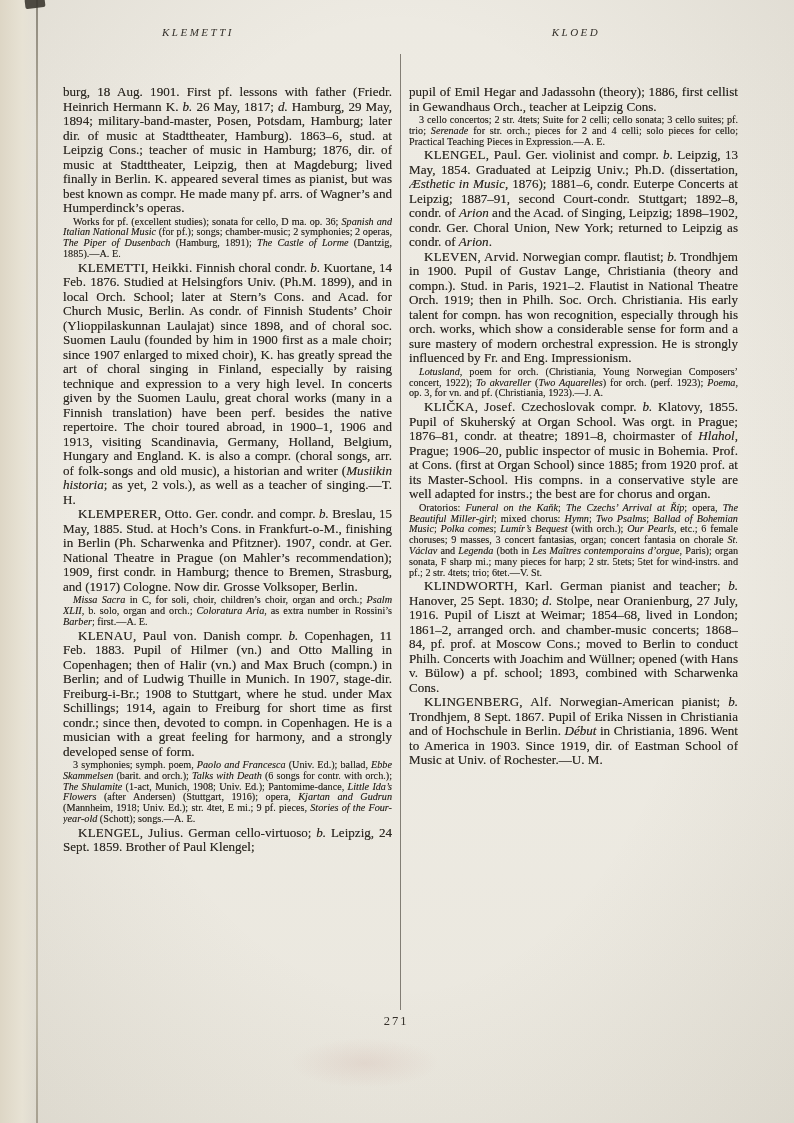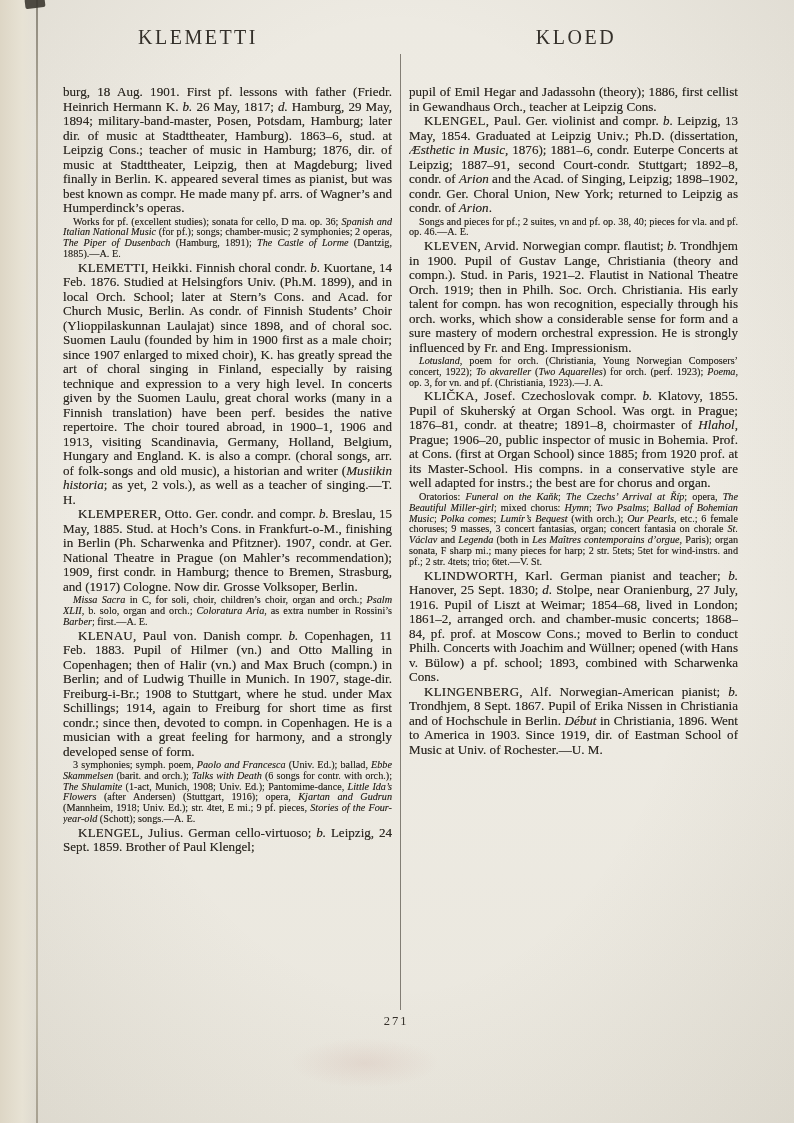--- a/index.html
+++ b/index.html
@@ -27,22 +27,23 @@
   .corner-mark {
     position: absolute; left: 25px; top: -2px; width: 20px; height: 10px;
     background: #3c3931; border-radius: 2px; transform: rotate(-7deg); opacity: .9;
   }
   .stain {
     position: absolute; left: 290px; top: 1038px; width: 150px; height: 50px;
     background: radial-gradient(ellipse at center, rgba(190,140,130,0.16), rgba(190,140,130,0) 70%);
   }
   .running-head {
     position: absolute; top: 26px; transform: translateX(-50%);
-    font-size: 20px; letter-spacing: 2.5px; white-space: nowrap;
+    font-size: 11px; letter-spacing: 2.5px; white-space: nowrap;
     color: #34302a;
+    font-style: italic;
   }
   .running-head.left  { left: 198px; }
   .running-head.right { left: 576px; }
   .col-divider {
     position: absolute; left: 400px; top: 54px; width: 1.4px; height: 956px;
     background: #5f5a50; opacity: .75;
   }
   .column {
     position: absolute; top: 57px; height: 954px; overflow: hidden;
     text-align: justify;
@@ -80,22 +81,22 @@
       <p class="para works"><span>Works for pf. (excellent studies); sonata for cello, D ma. op. 36; </span><span class="i">Spanish and Italian National Music</span><span> (for pf.); songs; chamber-music; 2 symphonies; 2 operas, </span><span class="i">The Piper of Dusenbach</span><span> (Hamburg, 1891); </span><span class="i">The Castle of Lorme</span><span> (Dantzig, 1885).—A. E.</span></p>
       <p class="para entry"><span class="b">KLEMETTI, Heikki.</span><span> Finnish choral condr. </span><span class="i">b.</span><span> Kuortane, 14 Feb. 1876. Studied at Helsingfors Univ. (Ph.M. 1899), and in local Orch. School; later at Stern’s Cons. and Acad. for Church Music, Berlin. As condr. of Finnish Students’ Choir (Ylioppilaskunnan Laulajat) since 1898, and of choral soc. Suomen Laulu (founded by him in 1900 first as a male choir; since 1907 enlarged to mixed choir), K. has greatly spread the art of choral singing in Finland, especially by raising technique and expression to a very high level. In concerts given by the Suomen Laulu, great choral works (many in a Finnish translation) have been perf. besides the native repertoire. The choir toured abroad, in 1900–1, 1906 and 1913, visiting Scandinavia, Germany, Holland, Belgium, Hungary and England. K. is also a compr. (choral songs, arr. of folk-songs and old music), a historian and writer (</span><span class="i">Musiikin historia</span><span>; as yet, 2 vols.), as well as a teacher of singing.—T. H.</span></p>
       <p class="para entry"><span class="b">KLEMPERER, Otto.</span><span> Ger. condr. and compr. </span><span class="i">b.</span><span> Breslau, 15 May, 1885. Stud. at Hoch’s Cons. in Frankfurt-o-M., finishing in Berlin (Ph. Scharwenka and Pfitzner). 1907, condr. at Ger. National Theatre in Prague (on Mahler’s recommendation); 1909, first condr. in Hamburg; thence to Bremen, Strasburg, and (1917) Cologne. Now dir. Grosse Volksoper, Berlin.</span></p>
       <p class="para works"><span class="i">Missa Sacra</span><span> in C, for soli, choir, children’s choir, organ and orch.; </span><span class="i">Psalm XLII</span><span>, b. solo, organ and orch.; </span><span class="i">Coloratura Aria</span><span>, as extra number in Rossini’s </span><span class="i">Barber</span><span>; first.—A. E.</span></p>
       <p class="para entry"><span class="b">KLENAU, Paul von.</span><span> Danish compr. </span><span class="i">b.</span><span> Copenhagen, 11 Feb. 1883. Pupil of Hilmer (vn.) and Otto Malling in Copenhagen; then of Halir (vn.) and Max Bruch (compn.) in Berlin; and of Ludwig Thuille in Munich. In 1907, stage-dir. Freiburg-i-Br.; 1908 to Stuttgart, where he stud. under Max Schillings; 1914, again to Freiburg for short time as first condr.; since then, devoted to compn. in Copenhagen. He is a musician with a great feeling for harmony, and a strongly developed sense of form.</span></p>
       <p class="para works"><span>3 symphonies; symph. poem, </span><span class="i">Paolo and Francesca</span><span> (Univ. Ed.); ballad, </span><span class="i">Ebbe Skammelsen</span><span> (barit. and orch.); </span><span class="i">Talks with Death</span><span> (6 songs for contr. with orch.); </span><span class="i">The Shulamite</span><span> (1-act, Munich, 1908; Univ. Ed.); Pantomime-dance, </span><span class="i">Little Ida’s Flowers</span><span> (after Andersen) (Stuttgart, 1916); opera, </span><span class="i">Kjartan and Gudrun</span><span> (Mannheim, 1918; Univ. Ed.); str. 4tet, E mi.; 9 pf. pieces, </span><span class="i">Stories of the Four-year-old</span><span> (Schott); songs.—A. E.</span></p>
       <p class="para entry"><span class="b">KLENGEL, Julius.</span><span> German cello-virtuoso; </span><span class="i">b.</span><span> Leipzig, 24 Sept. 1859. Brother of Paul Klengel;</span></p>
     </div>
   <div id="col-right" class="column right">
       <p class="para cont"><span>pupil of Emil Hegar and Jadassohn (theory); 1886, first cellist in Gewandhaus Orch., teacher at Leipzig Cons.</span></p>
+      <p class="para works"><span>3 cello concertos; 2 str. 4tets; Suite for 2 celli; cello sonata; 3 cello suites; pf. trio; </span><span class="i">Serenade</span><span> for str. orch.; pieces for 2 and 4 celli; solo pieces for cello; Practical Teaching Pieces in Expression.—A. E.</span></p>
       <p class="para entry"><span class="b">KLENGEL, Paul.</span><span> Ger. violinist and compr. </span><span class="i">b.</span><span> Leipzig, 13 May, 1854. Graduated at Leipzig Univ.; Ph.D. (dissertation, </span><span class="i">Æsthetic in Music</span><span>, 1876); 1881–6, condr. Euterpe Concerts at Leipzig; 1887–91, second Court-condr. Stuttgart; 1892–8, condr. of </span><span class="i">Arion</span><span> and the Acad. of Singing, Leipzig; 1898–1902, condr. Ger. Choral Union, New York; returned to Leipzig as condr. of </span><span class="i">Arion</span><span>.</span></p>
-      <p class="para works"><span>Songs and pieces for pf.; 2 suites, vn and pf. op. 38, 40; pieces for vla. and pf. op. 46.—A. E.</span></p>
       <p class="para entry"><span class="b">KLEVEN, Arvid.</span><span> Norwegian compr. flautist; </span><span class="i">b.</span><span> Trondhjem in 1900. Pupil of Gustav Lange, Christiania (theory and compn.). Stud. in Paris, 1921–2. Flautist in National Theatre Orch. 1919; then in Philh. Soc. Orch. Christiania. His early talent for compn. has won recognition, especially through his orch. works, which show a considerable sense for form and a sure mastery of modern orchestral expression. He is strongly influenced by Fr. and Eng. Impressionism.</span></p>
       <p class="para works"><span class="i">Lotusland</span><span>, poem for orch. (Christiania, Young Norwegian Composers’ concert, 1922); </span><span class="i">To akvareller</span><span> (</span><span class="i">Two Aquarelles</span><span>) for orch. (perf. 1923); </span><span class="i">Poema</span><span>, op. 3, for vn. and pf. (Christiania, 1923).—J. A.</span></p>
       <p class="para entry"><span class="b">KLIČKA, Josef.</span><span> Czechoslovak compr. </span><span class="i">b.</span><span> Klatovy, 1855. Pupil of Skuherský at Organ School. Was orgt. in Prague; 1876–81, condr. at theatre; 1891–8, choirmaster of </span><span class="i">Hlahol</span><span>, Prague; 1906–20, public inspector of music in Bohemia. Prof. at Cons. (first at Organ School) since 1885; from 1920 prof. at its Master-School. His compns. in a conservative style are well adapted for instrs.; the best are for chorus and organ.</span></p>
       <p class="para works"><span>Oratorios: </span><span class="i">Funeral on the Kaňk</span><span>; </span><span class="i">The Czechs’ Arrival at Říp</span><span>; opera, </span><span class="i">The Beautiful Miller-girl</span><span>; mixed chorus: </span><span class="i">Hymn</span><span>; </span><span class="i">Two Psalms</span><span>; </span><span class="i">Ballad of Bohemian Music</span><span>; </span><span class="i">Polka comes</span><span>; </span><span class="i">Lumír’s Bequest</span><span> (with orch.); </span><span class="i">Our Pearls</span><span>, etc.; 6 female choruses; 9 masses, 3 concert fantasias, organ; concert fantasia on chorale </span><span class="i">St. Václav</span><span> and </span><span class="i">Legenda</span><span> (both in </span><span class="i">Les Maîtres contemporains d’orgue</span><span>, Paris); organ sonata, F sharp mi.; many pieces for harp; 2 str. 5tets; 5tet for wind-instrs. and pf.; 2 str. 4tets; trio; 6tet.—V. St.</span></p>
       <p class="para entry"><span class="b">KLINDWORTH, Karl.</span><span> German pianist and teacher; </span><span class="i">b.</span><span> Hanover, 25 Sept. 1830; </span><span class="i">d.</span><span> Stolpe, near Oranienburg, 27 July, 1916. Pupil of Liszt at Weimar; 1854–68, lived in London; 1861–2, arranged orch. and chamber-music concerts; 1868–84, pf. prof. at Moscow Cons.; moved to Berlin to conduct Philh. Concerts with Joachim and Wüllner; opened (with Hans v. Bülow) a pf. school; 1893, combined with Scharwenka Cons.</span></p>
       <p class="para entry"><span class="b">KLINGENBERG, Alf.</span><span> Norwegian-American pianist; </span><span class="i">b.</span><span> Trondhjem, 8 Sept. 1867. Pupil of Erika Nissen in Christiania and of Hochschule in Berlin. </span><span class="i">Début</span><span> in Christiania, 1896. Went to America in 1903. Since 1919, dir. of Eastman School of Music at Univ. of Rochester.—U. M.</span></p>
     </div>
 
   <div class="stain"></div>
   <div class="page-number">271</div>

